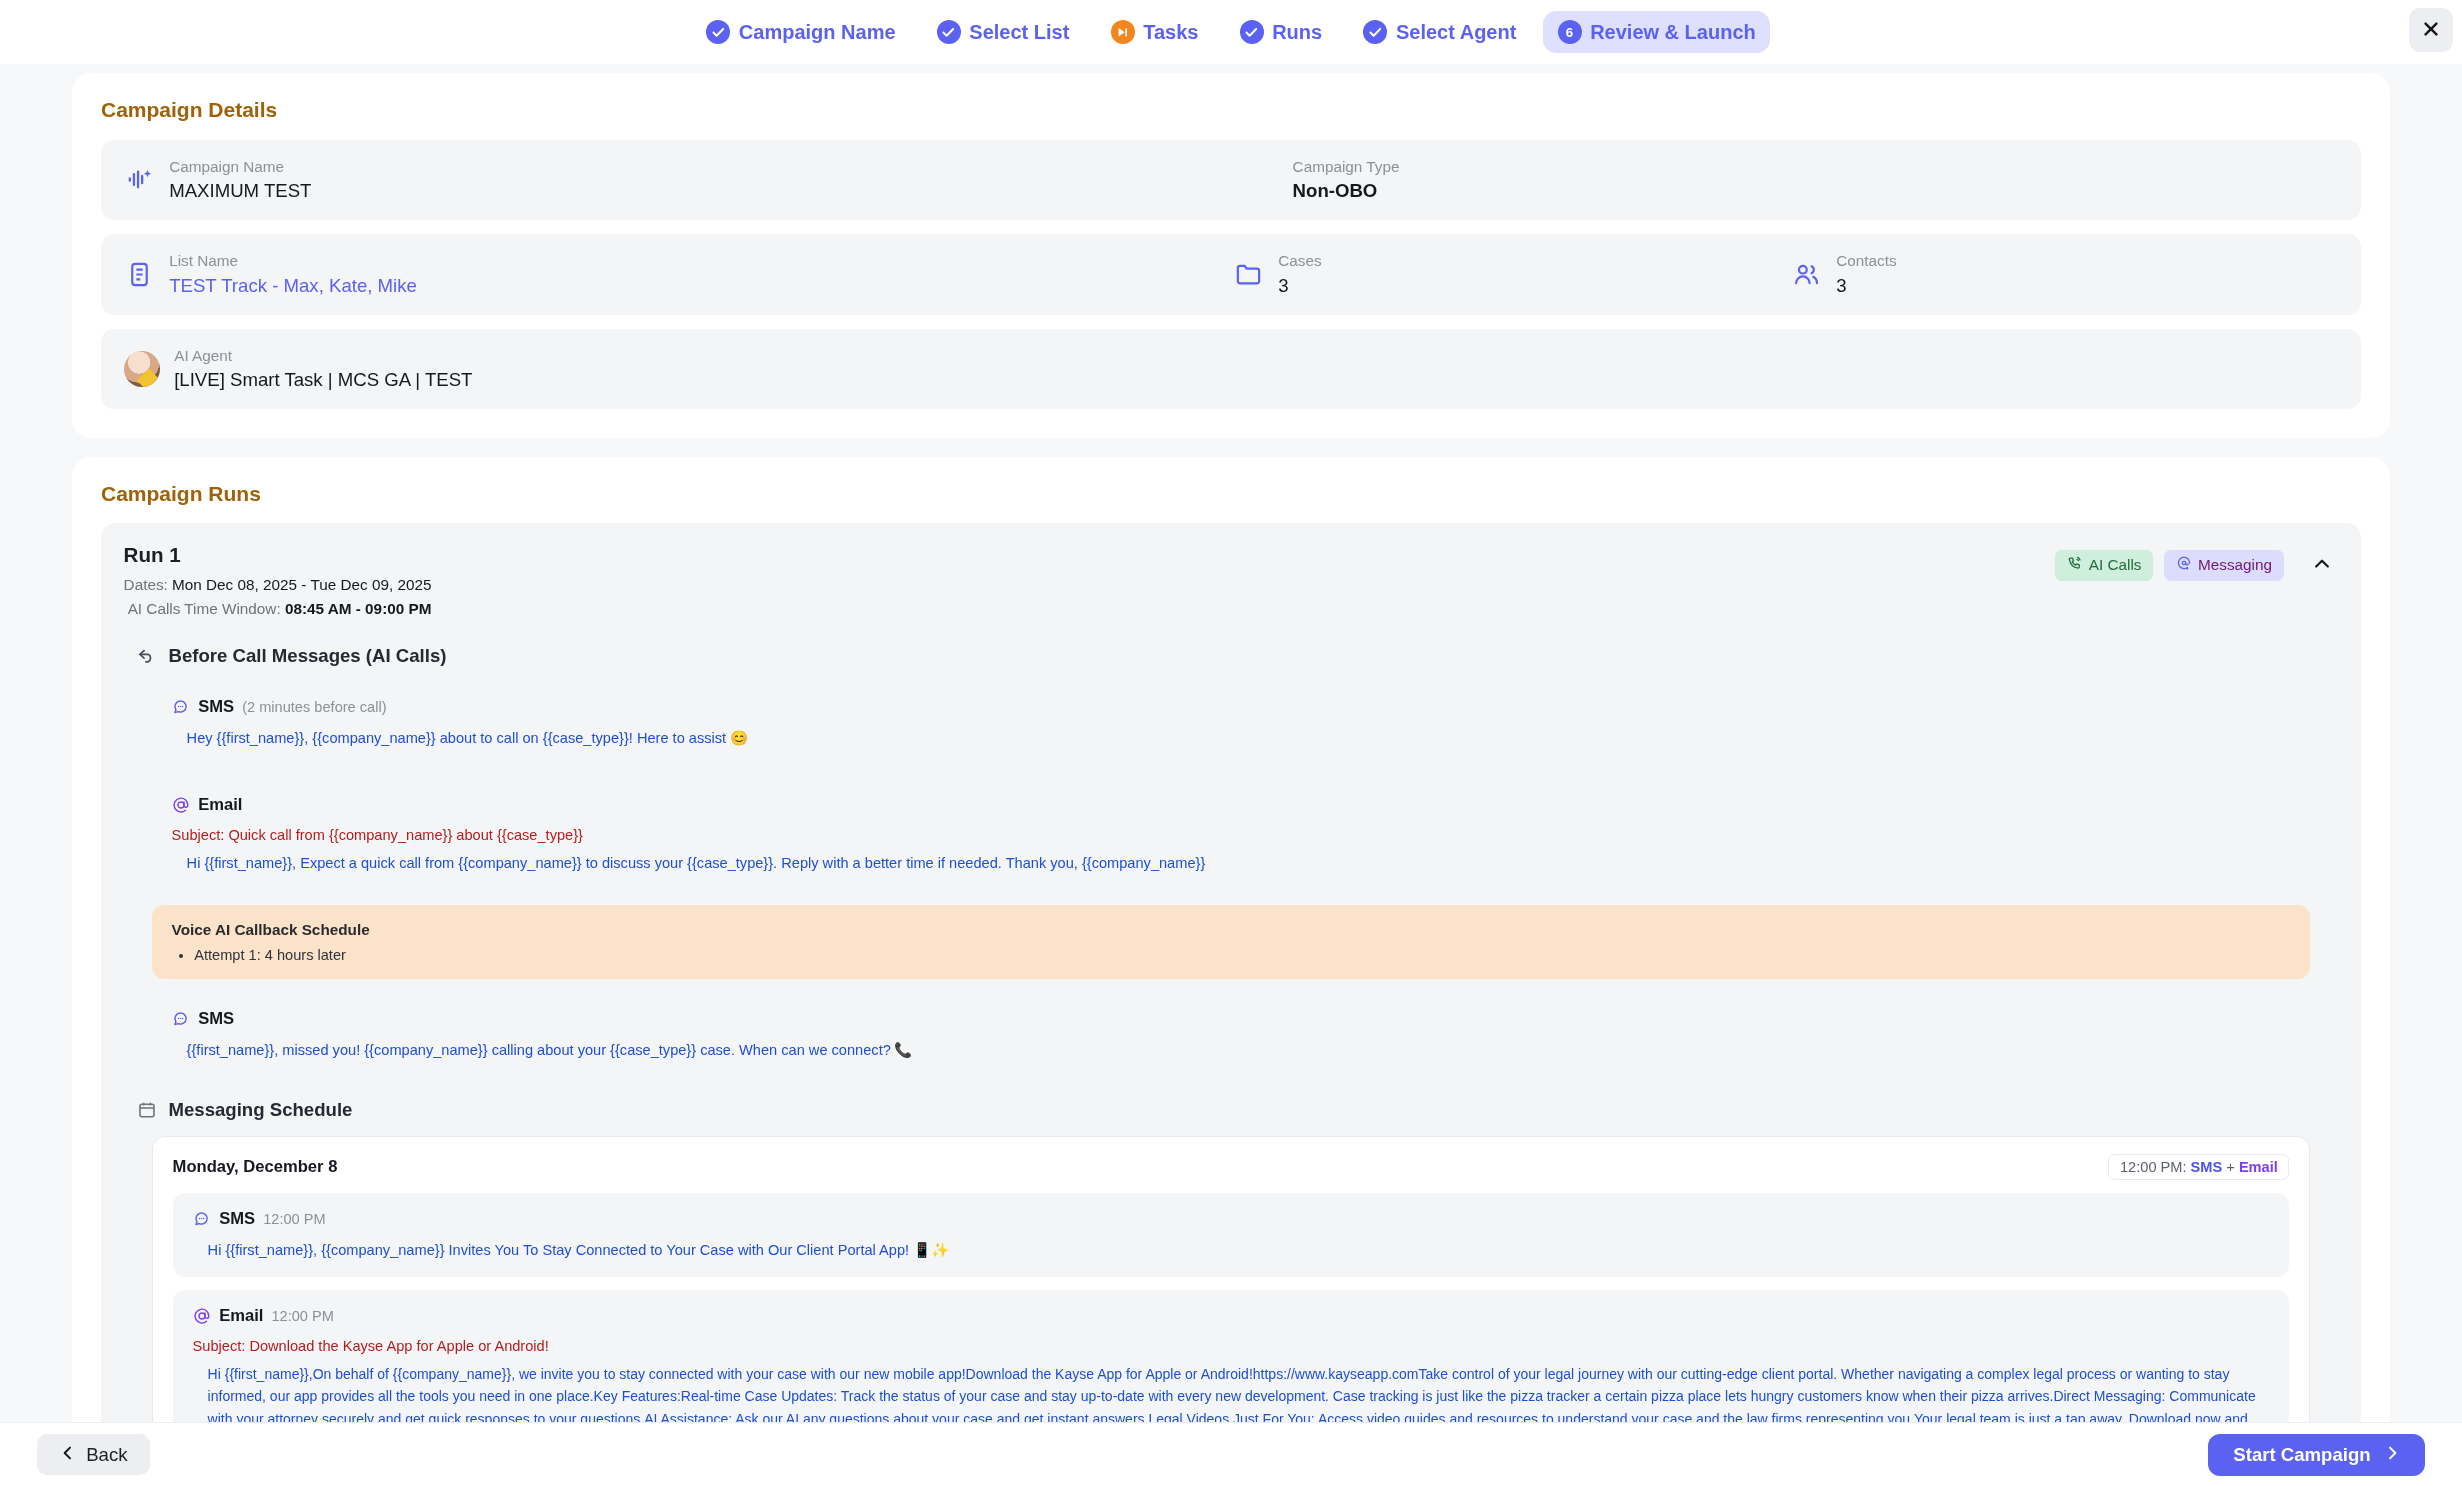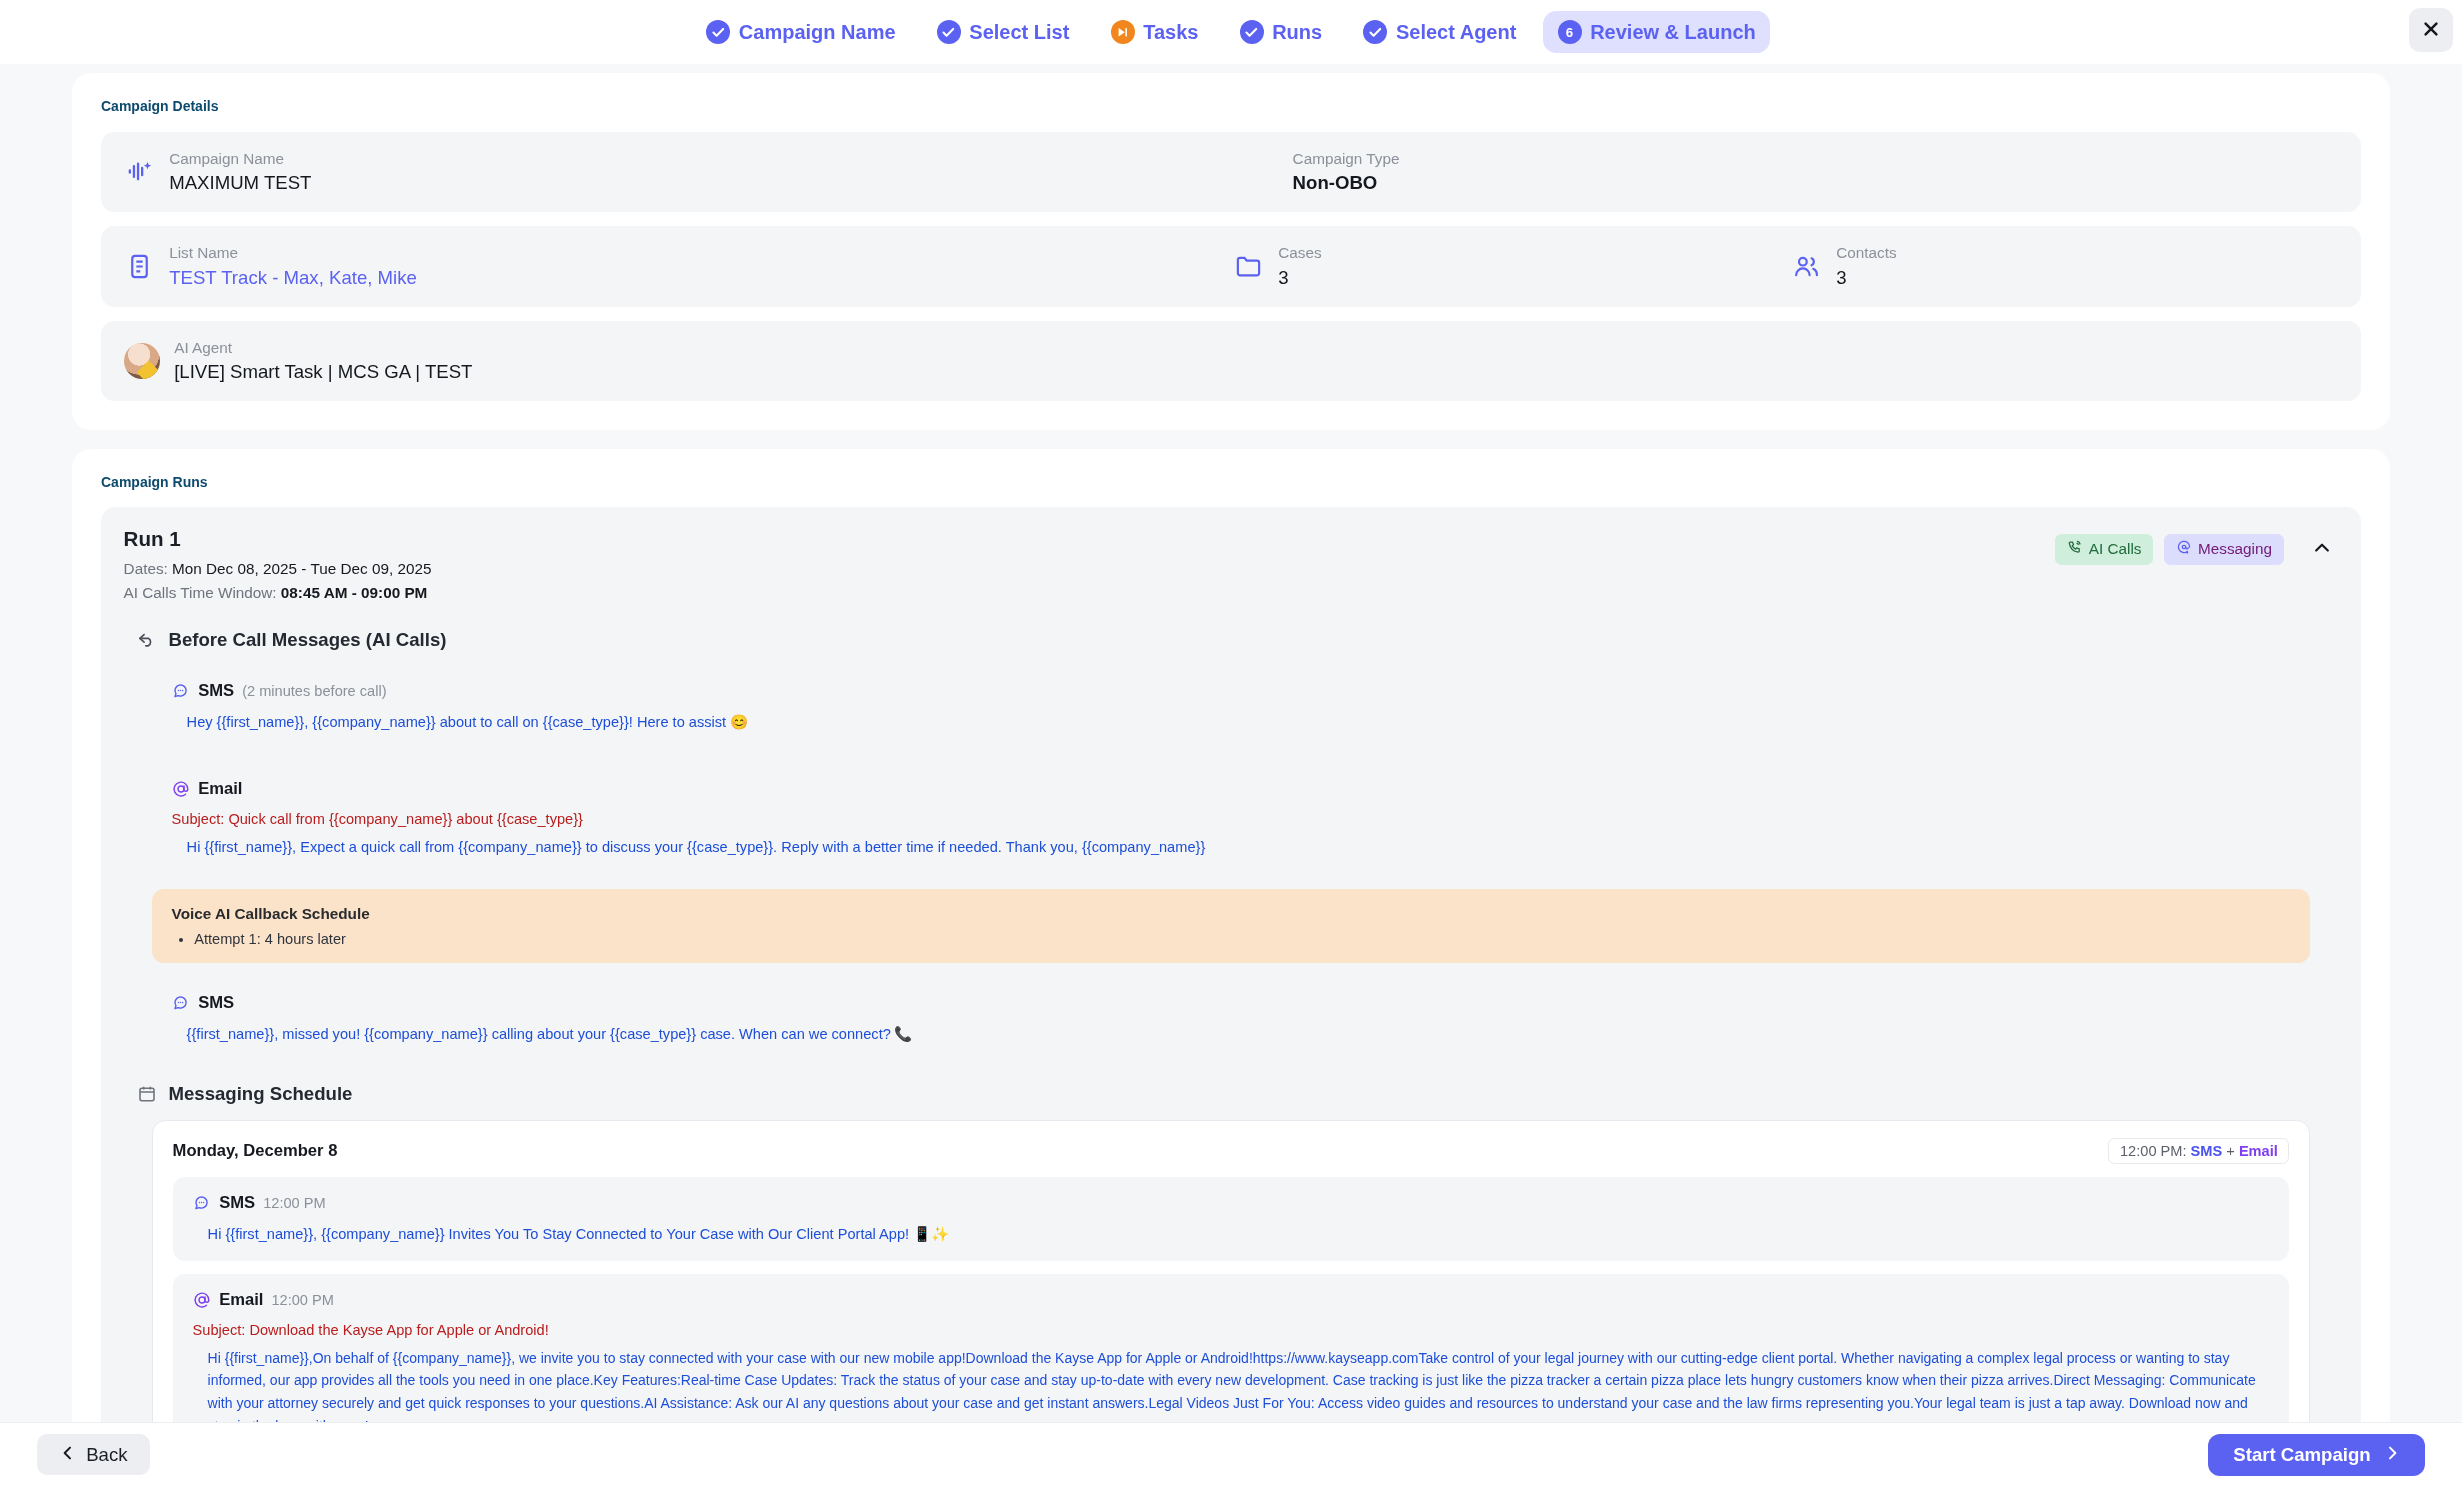--- a/index.html
+++ b/index.html
@@ -50,21 +50,21 @@
   }
 
   .card {
     background: #ffffff;
     border-radius: 18.6px;
     margin: 0 72px 18.6px 72px;
     padding: 25px 29px 29px 29px;
   }
   .card.flush-top { margin-top: 9.3px; }
 
-  .section-title { font-size: 14px; font-weight: 700; color: #0c4a6e; margin-bottom: 17.3px; }
+  .section-title { font-size: 21px; font-weight: 700; color: #a16207; margin-bottom: 17.3px; }
 
   
   .detail-row {
     background: #f4f5f7; border-radius: 13.3px;
     padding: 16px 22.6px; margin-bottom: 14.6px;
     display: flex; align-items: center;
     min-height: 69px;
   }
   .detail-cell { display: flex; align-items: center; gap: 14.6px; }
   .detail-cell .ic { width: 31px; height: 31px; flex: 0 0 auto; display:flex; align-items:center; justify-content:center; }
@@ -81,21 +81,21 @@
   }
   .avatar::after {
     content:''; position:absolute; left: 46%; top: 58%;
     width: 17.3px; height: 17.3px; background:#f2c230; transform: rotate(45deg);
   }
 
   
   .run-box { background: #f4f5f7; border-radius: 14.6px; padding: 20px 22.6px 22.6px 22.6px; }
   .run-head { display: flex; align-items: flex-start; justify-content: space-between; }
   .run-title { font-size: 20.6px; font-weight: 700; margin-bottom: 5.3px; }
-  .run-meta { font-size: 15.3px; color: #6e737c; line-height: 1.62; }
+  .run-meta { font-size: 15.3px; color: #6e737c; line-height: 1.62; text-align: right; }
   .run-meta b { color: #15181e; font-weight: 400; }
   .run-meta b.strong { font-weight: 700; }
 
   .run-badges { display: flex; align-items: center; gap: 10.6px; padding-top: 6.6px; }
   .pill {
     display: flex; align-items: center; gap: 6px;
     padding: 5.3px 12px; border-radius: 6.6px;
     font-size: 15.3px; font-weight: 500; white-space: nowrap;
   }
   .pill.green { background: #cfeedb; color: #216b3c; }

